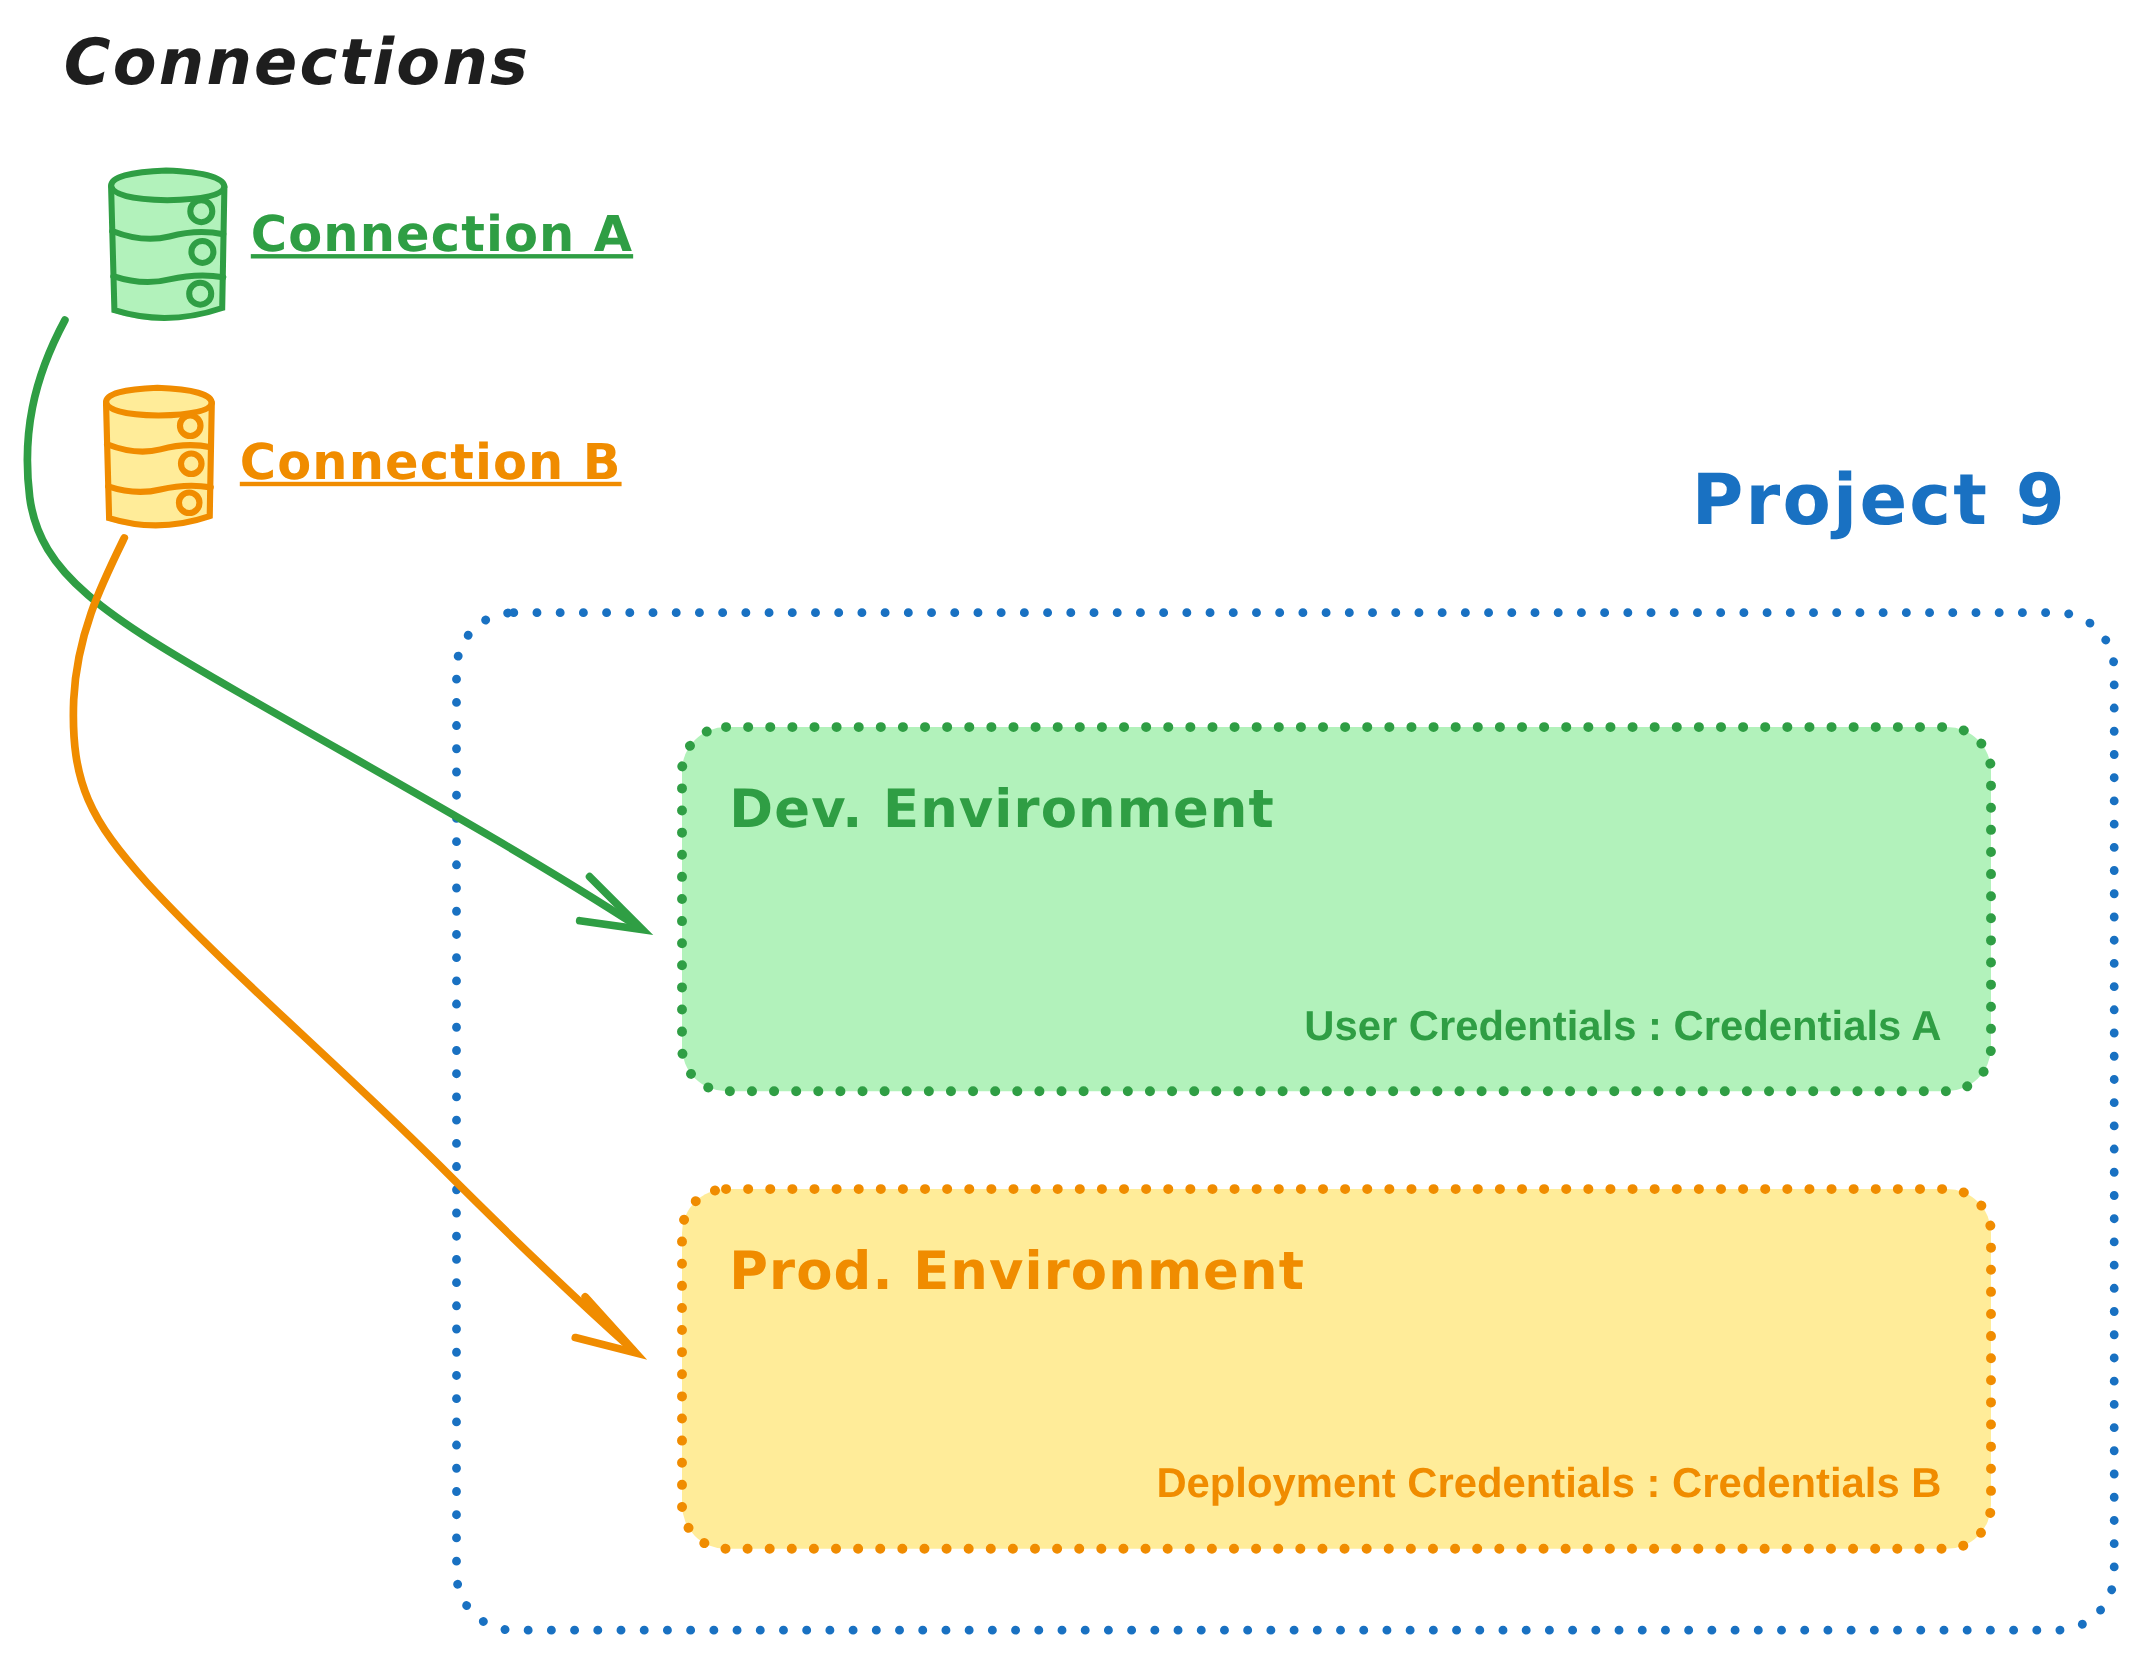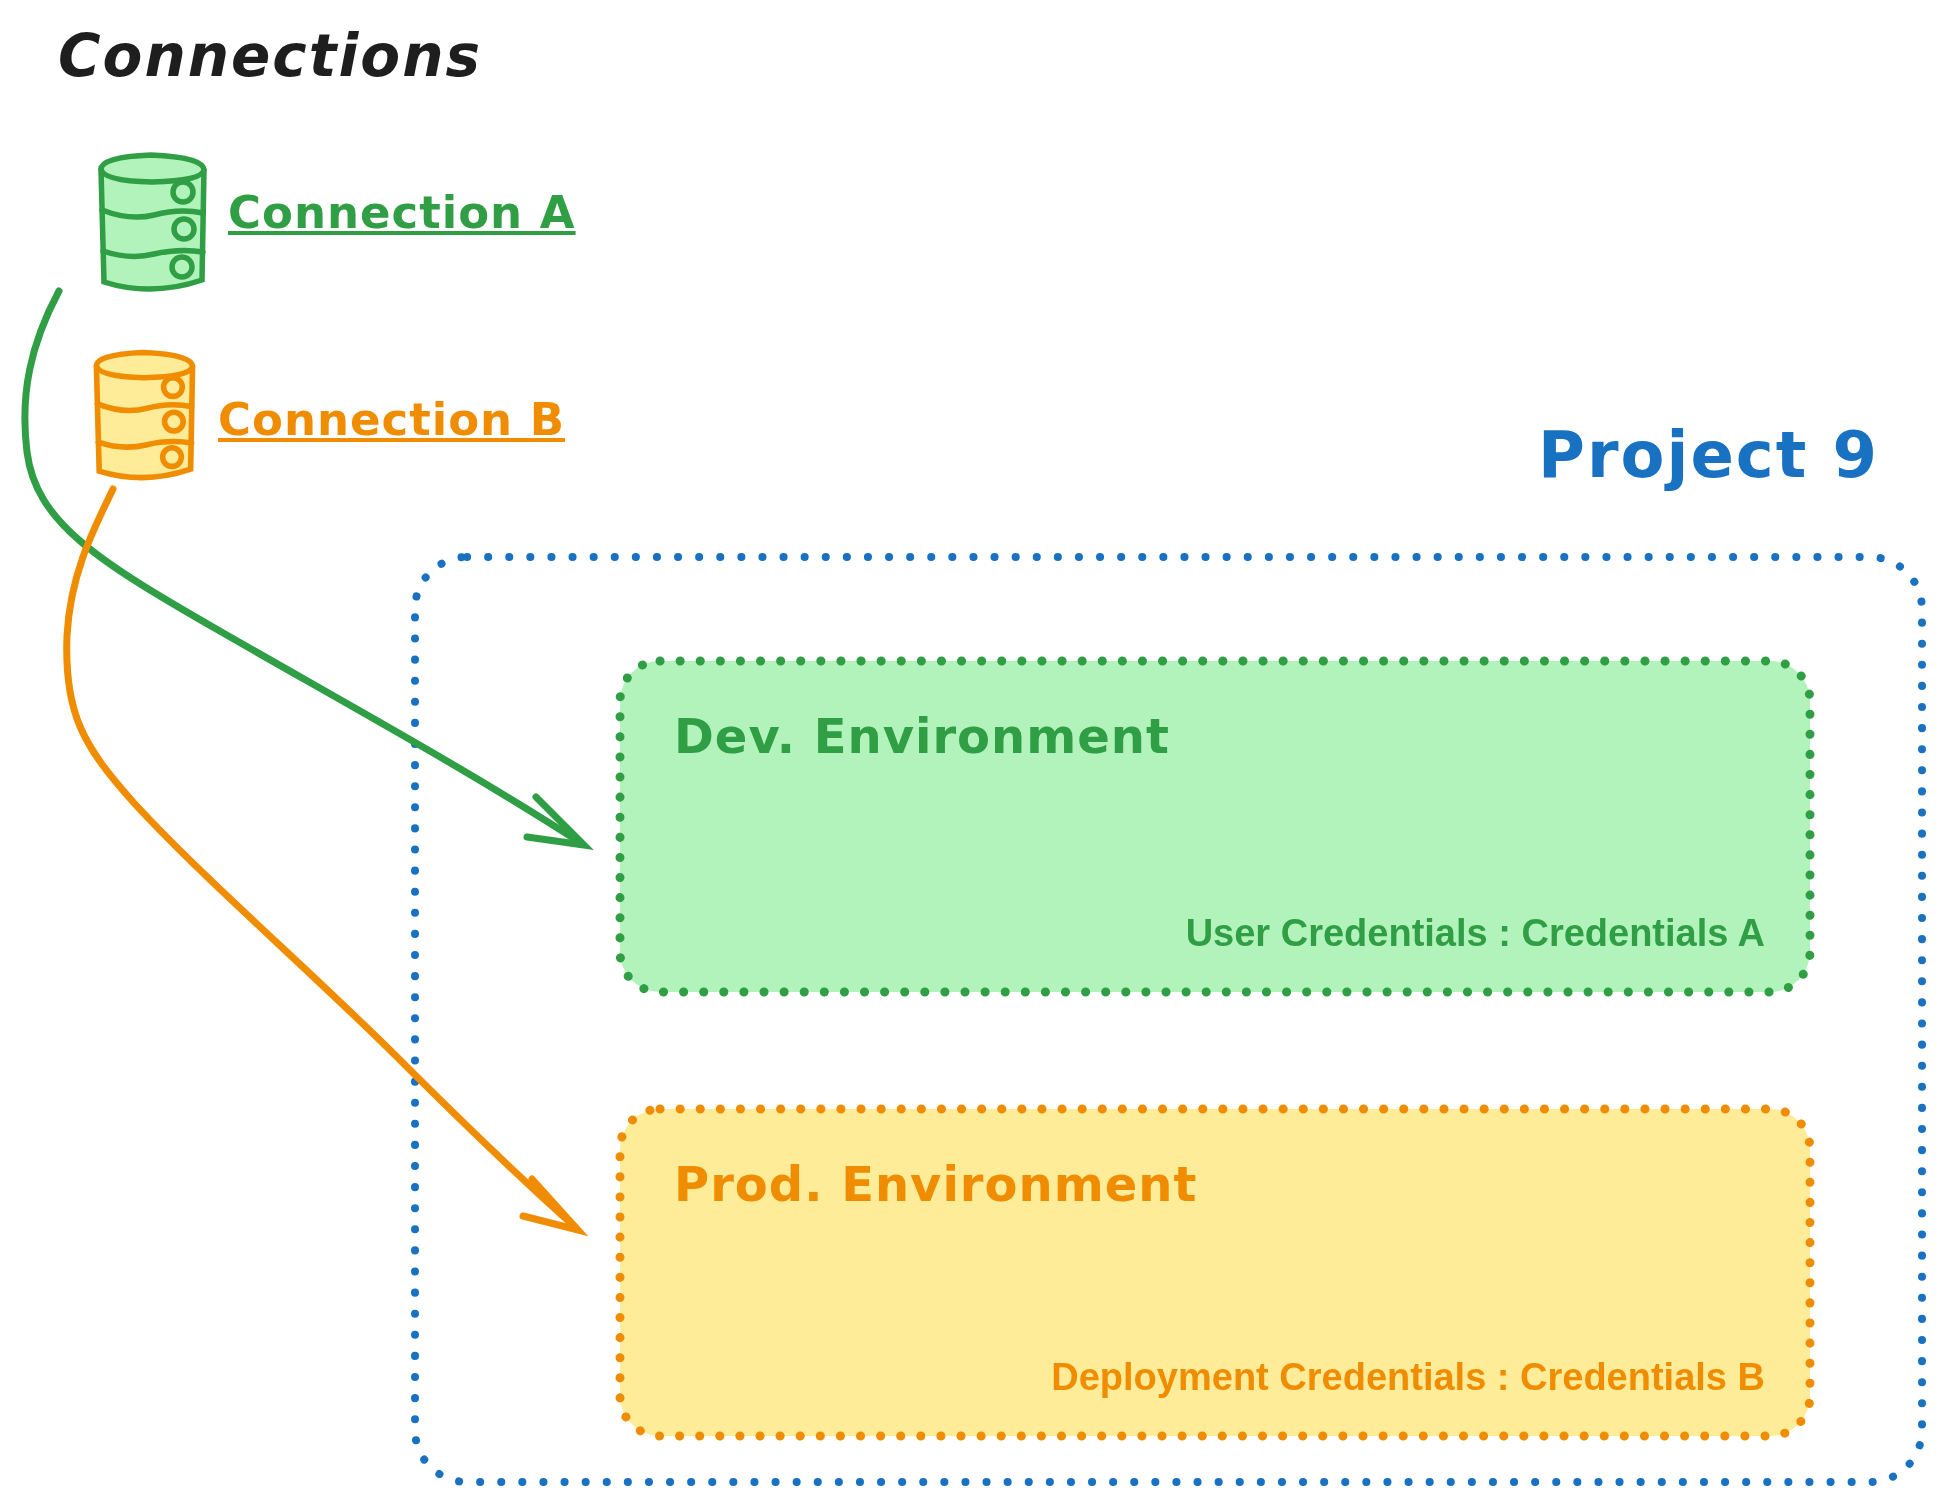--- a/index.html
+++ b/index.html
@@ -24,26 +24,26 @@
   .project-title{
     left:1538px;top:418px;
     font-size:64px;font-weight:700;color:#1971c2;letter-spacing:2px;
   }
 
   .project-box{
     left:410px;top:552px;width:1517px;height:935px;
   }
   .env-box{position:absolute;}
   .env-dev{left:205px;top:104px;width:1200px;height:341px;}
-  .env-prod{left:205px;top:552px;width:1200px;height:337px;}
+  .env-prod{left:205px;top:524px;width:1200px;height:337px;}
   .env-box svg.frame, .project-box svg.frame{position:absolute;left:0;top:0;}
 
   .env-name{
     position:absolute;left:48px;top:52px;
-    font-size:48px;font-weight:600;letter-spacing:1px;white-space:nowrap;margin-left:11px;
+    font-size:48px;font-weight:600;letter-spacing:1px;white-space:nowrap;
   }
   .env-dev .env-name{color:#2f9e44;}
   .env-prod .env-name{color:#f08c00;}
 
   .env-cred{
     position:absolute;right:50px;bottom:42px;
     font-family:Liberation Sans, sans-serif;
     font-size:38px;font-weight:700;letter-spacing:0px;white-space:nowrap;
   }
   .env-dev .env-cred{color:#2f9e44;}

